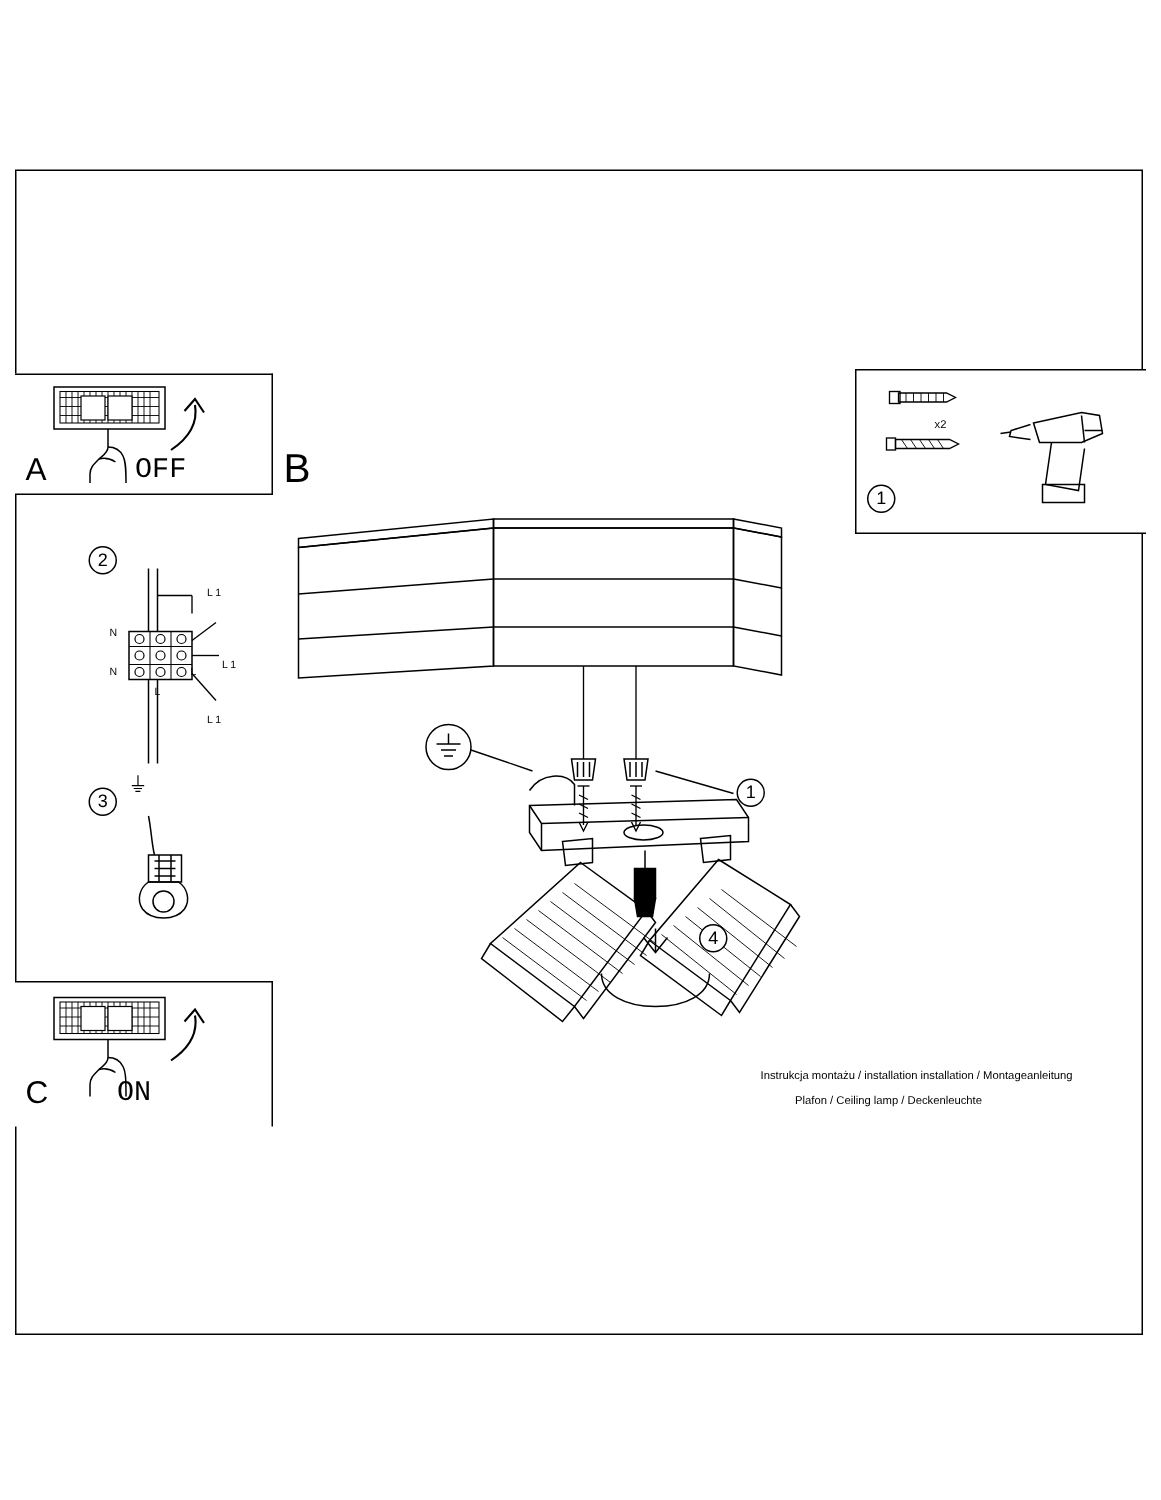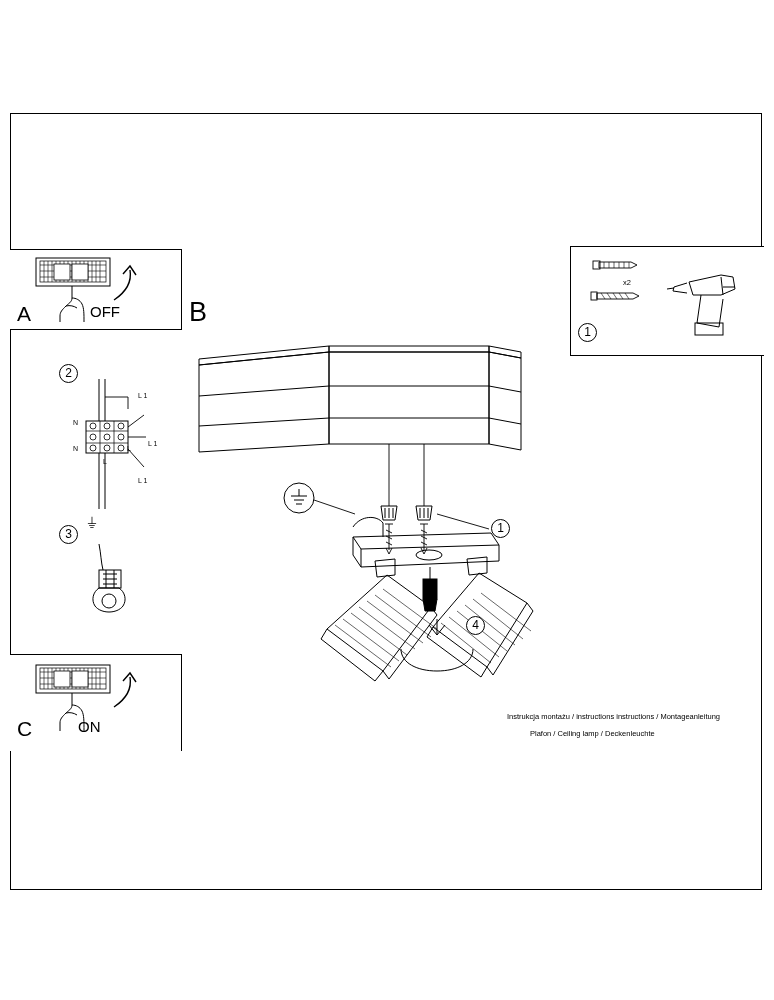--- a/index.html
+++ b/index.html
@@ -37,21 +37,21 @@
     box-sizing: border-box;
     background: #fff;
   }
   .lbl {
     position: absolute;
     font-family: "Liberation Sans", sans-serif;
     line-height: 1;
     white-space: nowrap;
   }
   .step-letter { font-size: 21px; font-weight: 400; }
-  .step-word { font-size: 15px; font-weight: 400; }
+  .step-word { font-size: 19px; font-weight: 400; font-family: Liberation Mono, monospace; }
   .circnum {
     position: absolute;
     width: 19px;
     height: 19px;
     border: 1px solid #000;
     border-radius: 50%;
     box-sizing: border-box;
     font-size: 12px;
     line-height: 17px;
     text-align: center;
@@ -382,17 +382,17 @@
         </g>
         <g fill="none" stroke="#000" stroke-width="1.4">
           <path d="M104 52 C116 44 122 34 120 22"></path>
           <path d="M113 26 L120 18 L126 27"></path>
         </g>
       </svg>
       <div class="lbl step-letter" style="left:7px; top:63px;">C</div>
       <div class="lbl step-word" style="left:68px; top:64px;">ON</div>
     </div>
 
-    <div class="cap" style="left:496px; top:596px;">Instrukcja montażu / instructions instructions / Montageanleitung</div>
+    <div class="cap" style="left:496px; top:596px;">Instrukcja montażu / installation installation / Montageanleitung</div>
     <div class="cap" style="left:496px; top:613px;margin-left:23px;">Plafon / Ceiling lamp / Deckenleuchte</div>
 
   </div>
 </div>
 
 </body></html>

